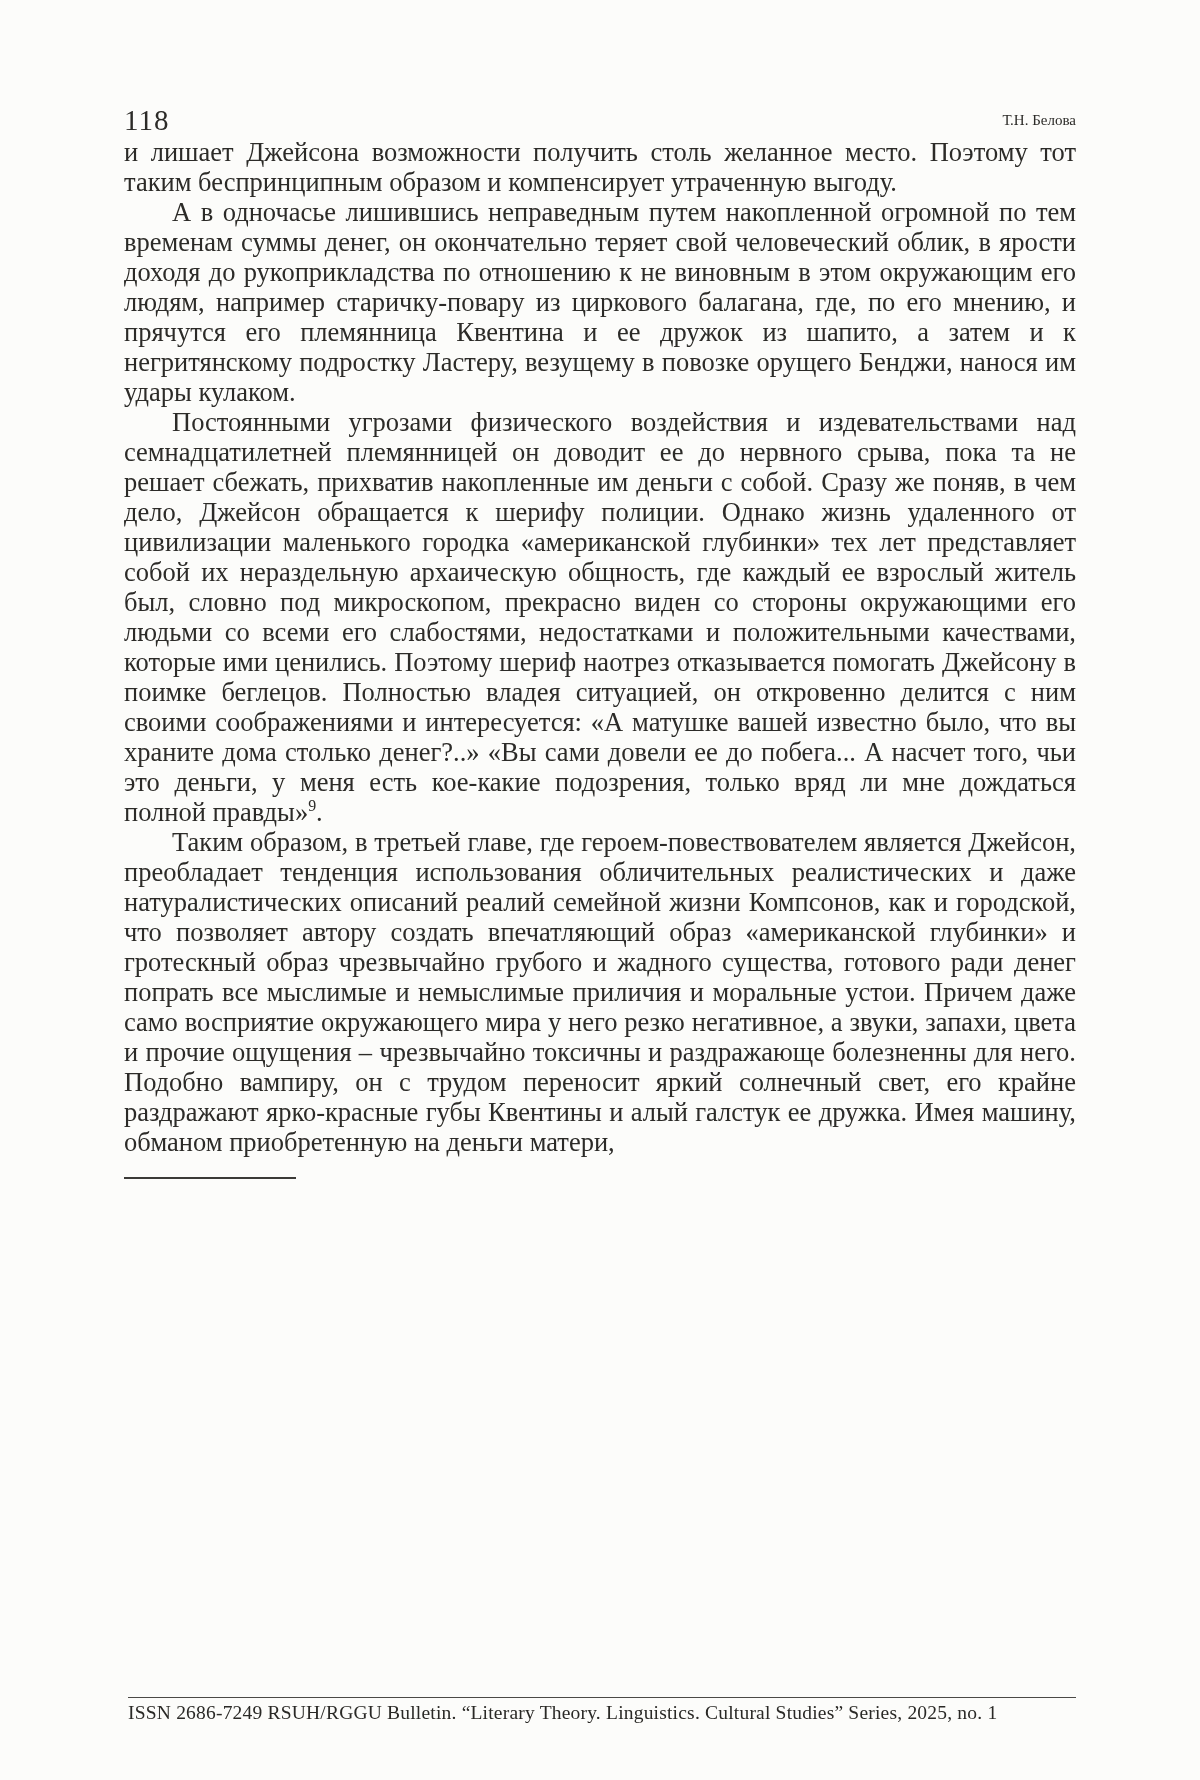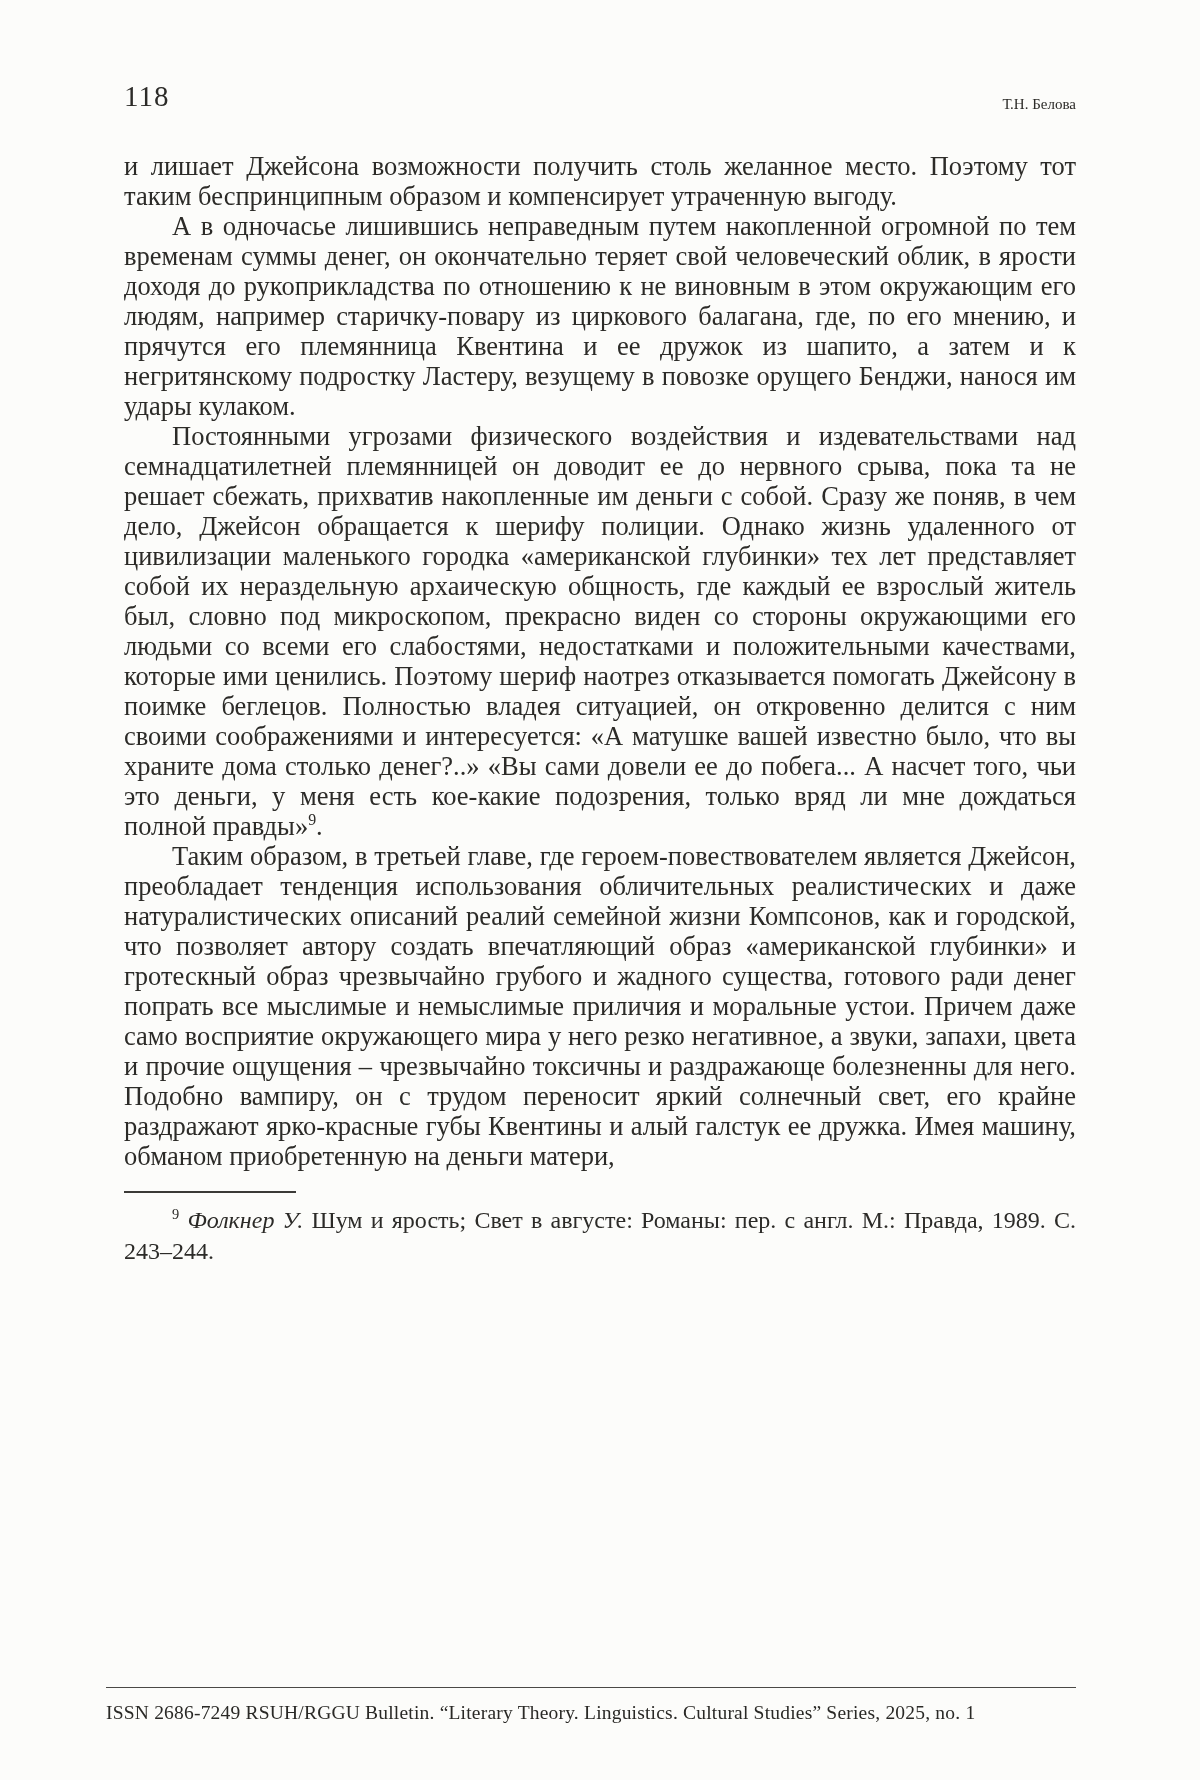--- a/index.html
+++ b/index.html
@@ -11,31 +11,31 @@
     margin: 0 auto;
     background: #fcfcfa;
     color: #2c2b28;
     font-family: "Liberation Serif", "DejaVu Serif", serif;
     padding: 80px 124px 0 124px;
     overflow: hidden;
   }
   .page-header {
     display: flex;
     justify-content: space-between;
-    align-items: flex-end;
+    align-items: center;
+    margin-top: 24px;
   }
   .page-number {
     font-size: 29px;
     letter-spacing: 1px;
   }
   .running-head {
     font-size: 15px;
   }
   .body-text {
-    margin-top: 38px;
     font-size: 26.5px;
     line-height: 30px;
     text-align: justify;
   }
   .para { text-indent: 48px; }
   .para.no-indent { text-indent: 0; }
   sup.fn-ref, sup.fn-marker {
     font-size: 0.6em;
     line-height: 0;
     vertical-align: super;
@@ -48,25 +48,25 @@
   }
   .footnote {
     font-size: 24px;
     line-height: 31px;
     text-align: justify;
     text-indent: 48px;
   }
   .footnote i { font-style: italic; }
   .page-footer {
     position: absolute;
-    left: 106px;
+    left: 128px;
     right: 124px;
     bottom: 56px;
     border-top: 1.5px solid #4a4946;
-    padding-top: 14px;
+    padding-top: 4px;
     font-size: 19.5px;
     letter-spacing: 0.2px;
     color: #2a2926;
     white-space: nowrap;
   }
 </style>
 </head>
 <body>
 
 <div class="page">
@@ -78,21 +78,19 @@
 
   <main class="body-text">
     <p class="para no-indent">и лишает Джейсона возможности получить столь желанное место. Поэтому тот таким беспринципным образом и компенсирует утраченную выгоду.</p>
     <p class="para">А в одночасье лишившись неправедным путем накопленной огромной по тем временам суммы денег, он окончательно теряет свой человеческий облик, в ярости доходя до рукоприкладства по отношению к не виновным в этом окружающим его людям, например старичку-повару из циркового балагана, где, по его мнению, и прячутся его племянница Квентина и ее дружок из шапито, а затем и к негритянскому подростку Ластеру, везущему в повозке орущего Бенджи, нанося им удары кулаком.</p>
     <p class="para"><span>Постоянными угрозами физического воздействия и издевательствами над семнадцатилетней племянницей он доводит ее до нервного срыва, пока та не решает сбежать, прихватив накопленные им деньги с собой. Сразу же поняв, в чем дело, Джейсон обращается к шерифу полиции. Однако жизнь удаленного от цивилизации маленького городка «американской глубинки» тех лет представляет собой их нераздельную архаическую общность, где каждый ее взрослый житель был, словно под микроскопом, прекрасно виден со стороны окружающими его людьми со всеми его слабостями, недостатками и положительными качествами, которые ими ценились. Поэтому шериф наотрез отказывается помогать Джейсону в поимке беглецов. Полностью владея ситуацией, он откровенно делится с ним своими соображениями и интересуется: «А матушке вашей известно было, что вы храните дома столько денег?..» «Вы сами довели ее до побега... А насчет того, чьи это деньги, у меня есть кое-какие подозрения, только вряд ли мне дождаться полной правды»</span><sup class="fn-ref">9</sup><span>.</span></p>
     <p class="para">Таким образом, в третьей главе, где героем-повествователем является Джейсон, преобладает тенденция использования обличительных реалистических и даже натуралистических описаний реалий семейной жизни Компсонов, как и городской, что позволяет автору создать впечатляющий образ «американской глубинки» и гротескный образ чрезвычайно грубого и жадного существа, готового ради денег попрать все мыслимые и немыслимые приличия и моральные устои. Причем даже само восприятие окружающего мира у него резко негативное, а звуки, запахи, цвета и прочие ощущения – чрезвычайно токсичны и раздражающе болезненны для него. Подобно вампиру, он с трудом переносит яркий солнечный свет, его крайне раздражают ярко-красные губы Квентины и алый галстук ее дружка. Имея машину, обманом приобретенную на деньги матери,</p>
   </main>
 
   <div class="footnote-block">
     <div class="footnote-rule"></div>
-    <p class="footnote"><sup class="fn-marker">9</sup>&nbsp;<i>Фолкнер У.</i>
-      <span>Шум и ярость; Свет в августе: Романы: пер. с англ. М.: Правда, 1989. С. 243–244.</span></p>
   </div>
 
   <footer class="page-footer">
     <span>ISSN 2686-7249 RSUH/RGGU Bulletin. “Literary Theory. Linguistics. Cultural Studies” Series, 2025, no. 1</span>
   </footer>
 
 </div>
 
 </body></html>

